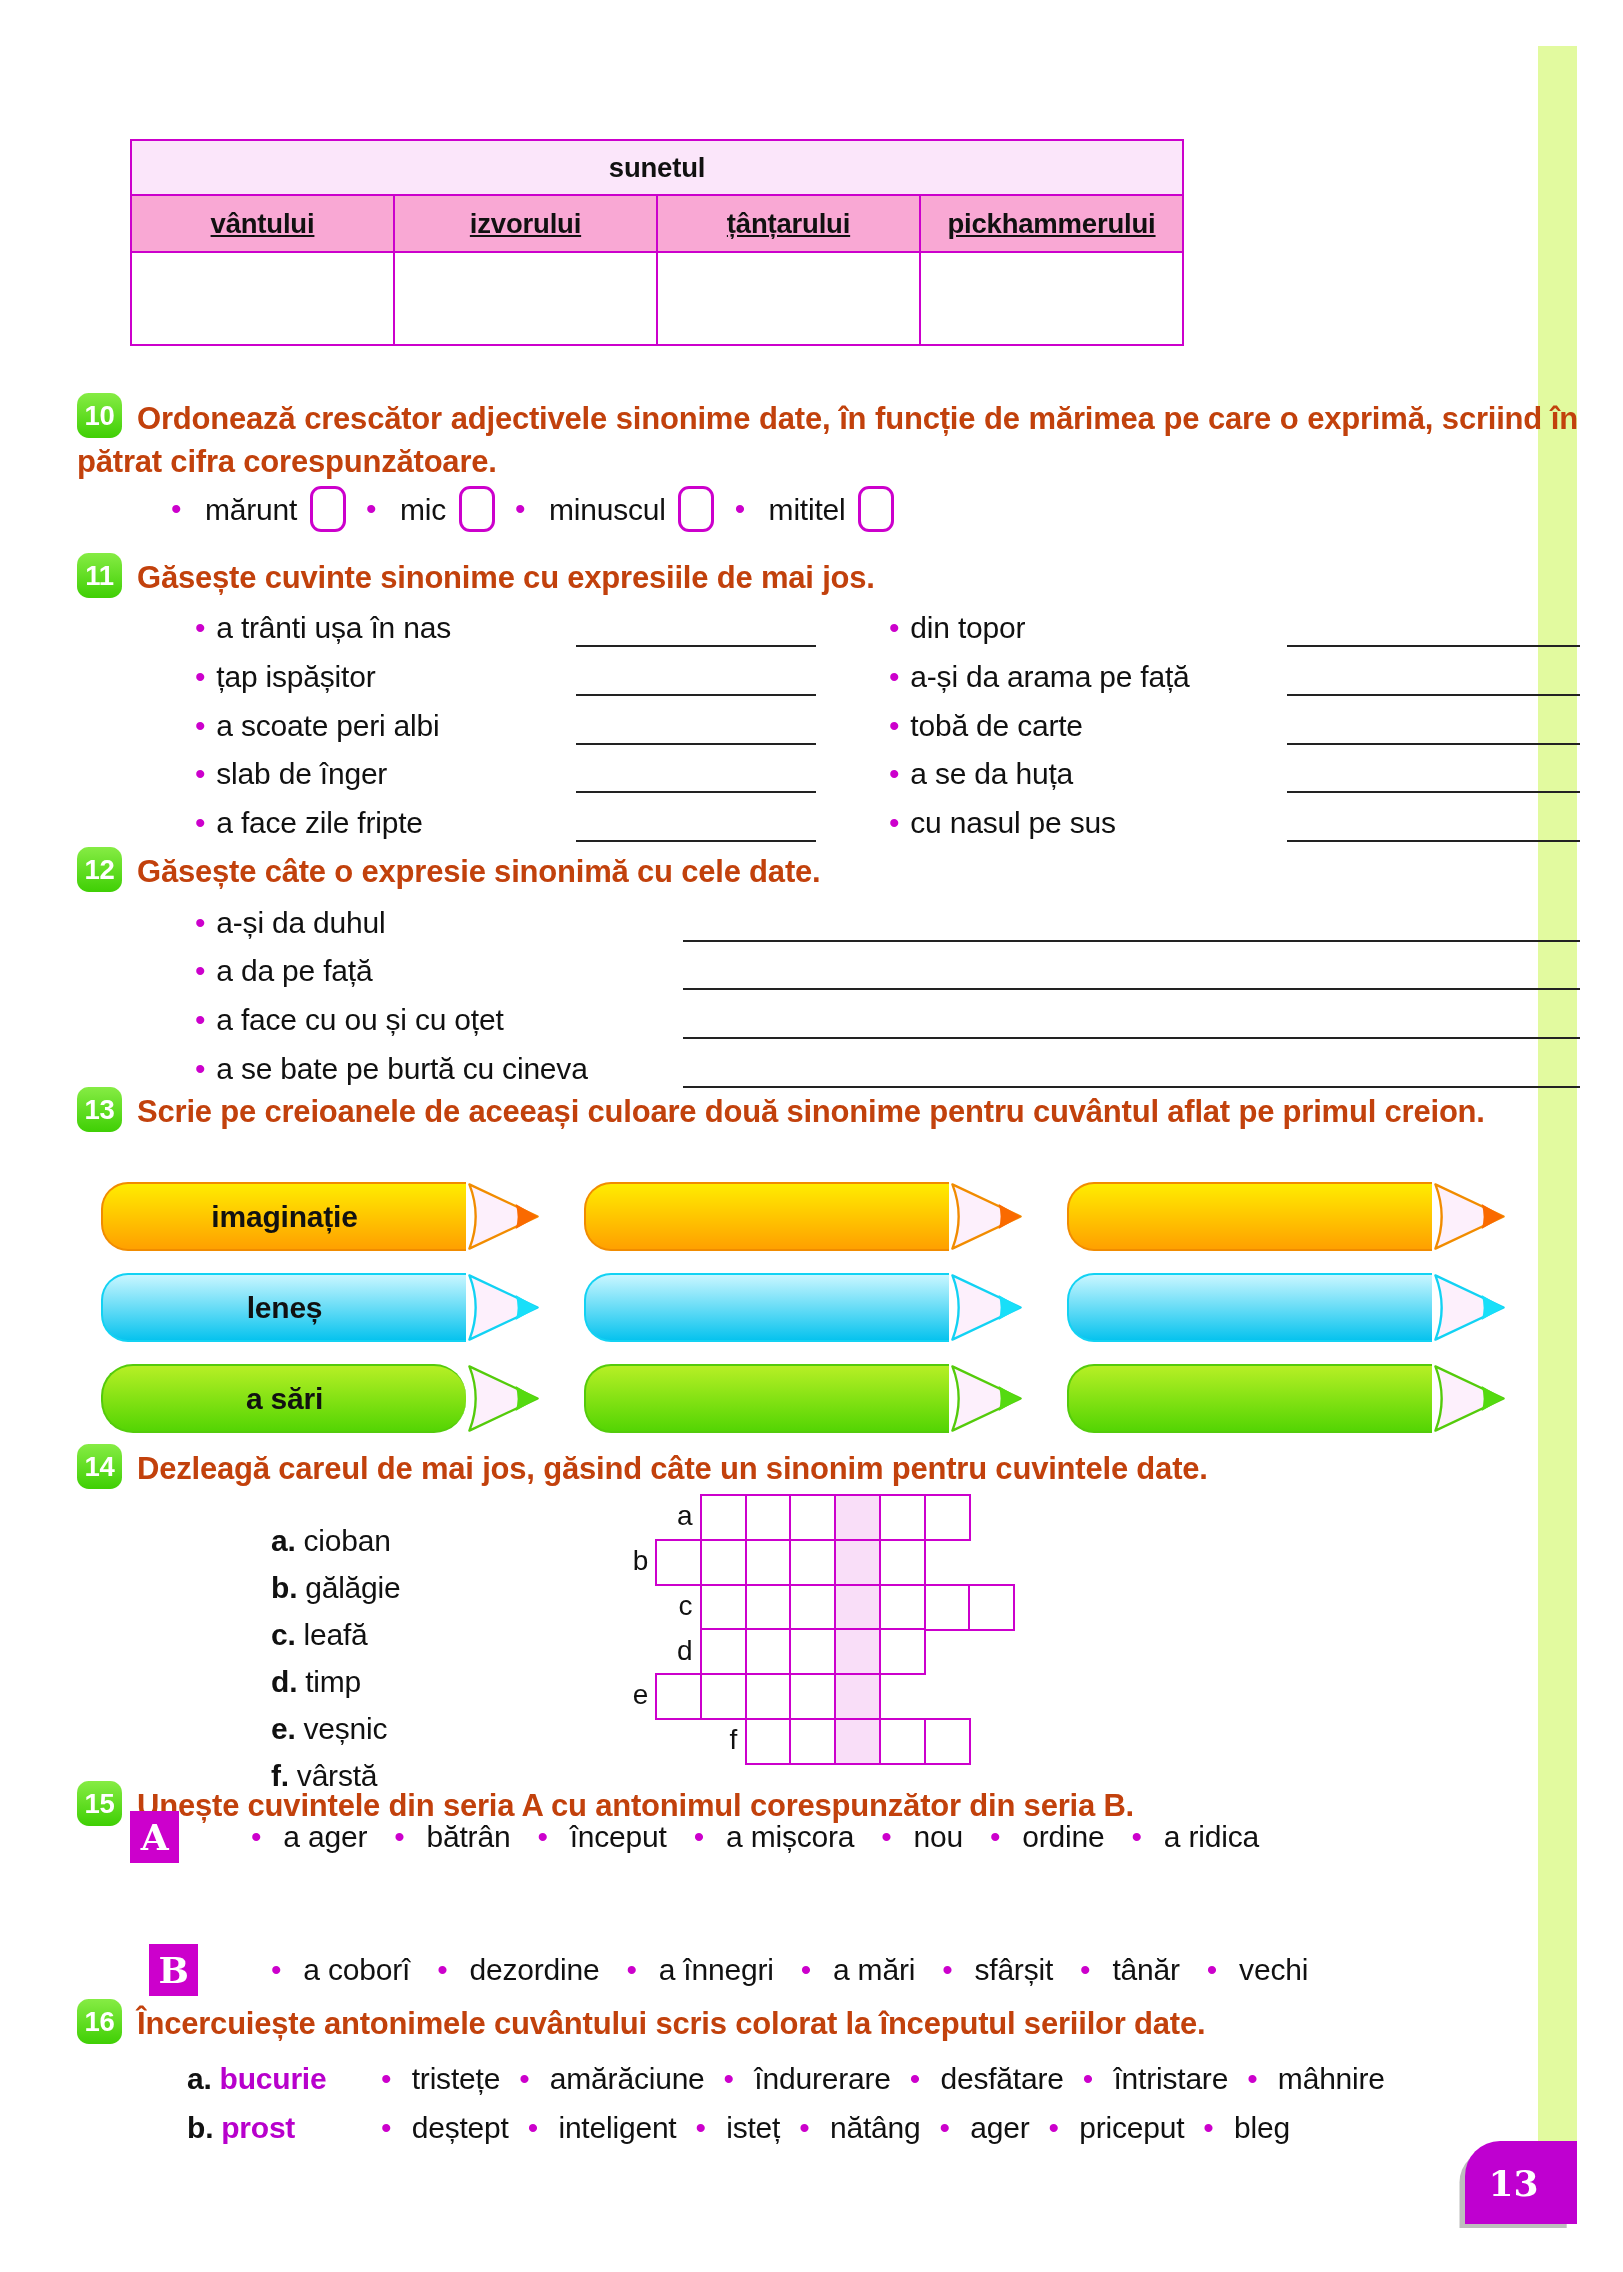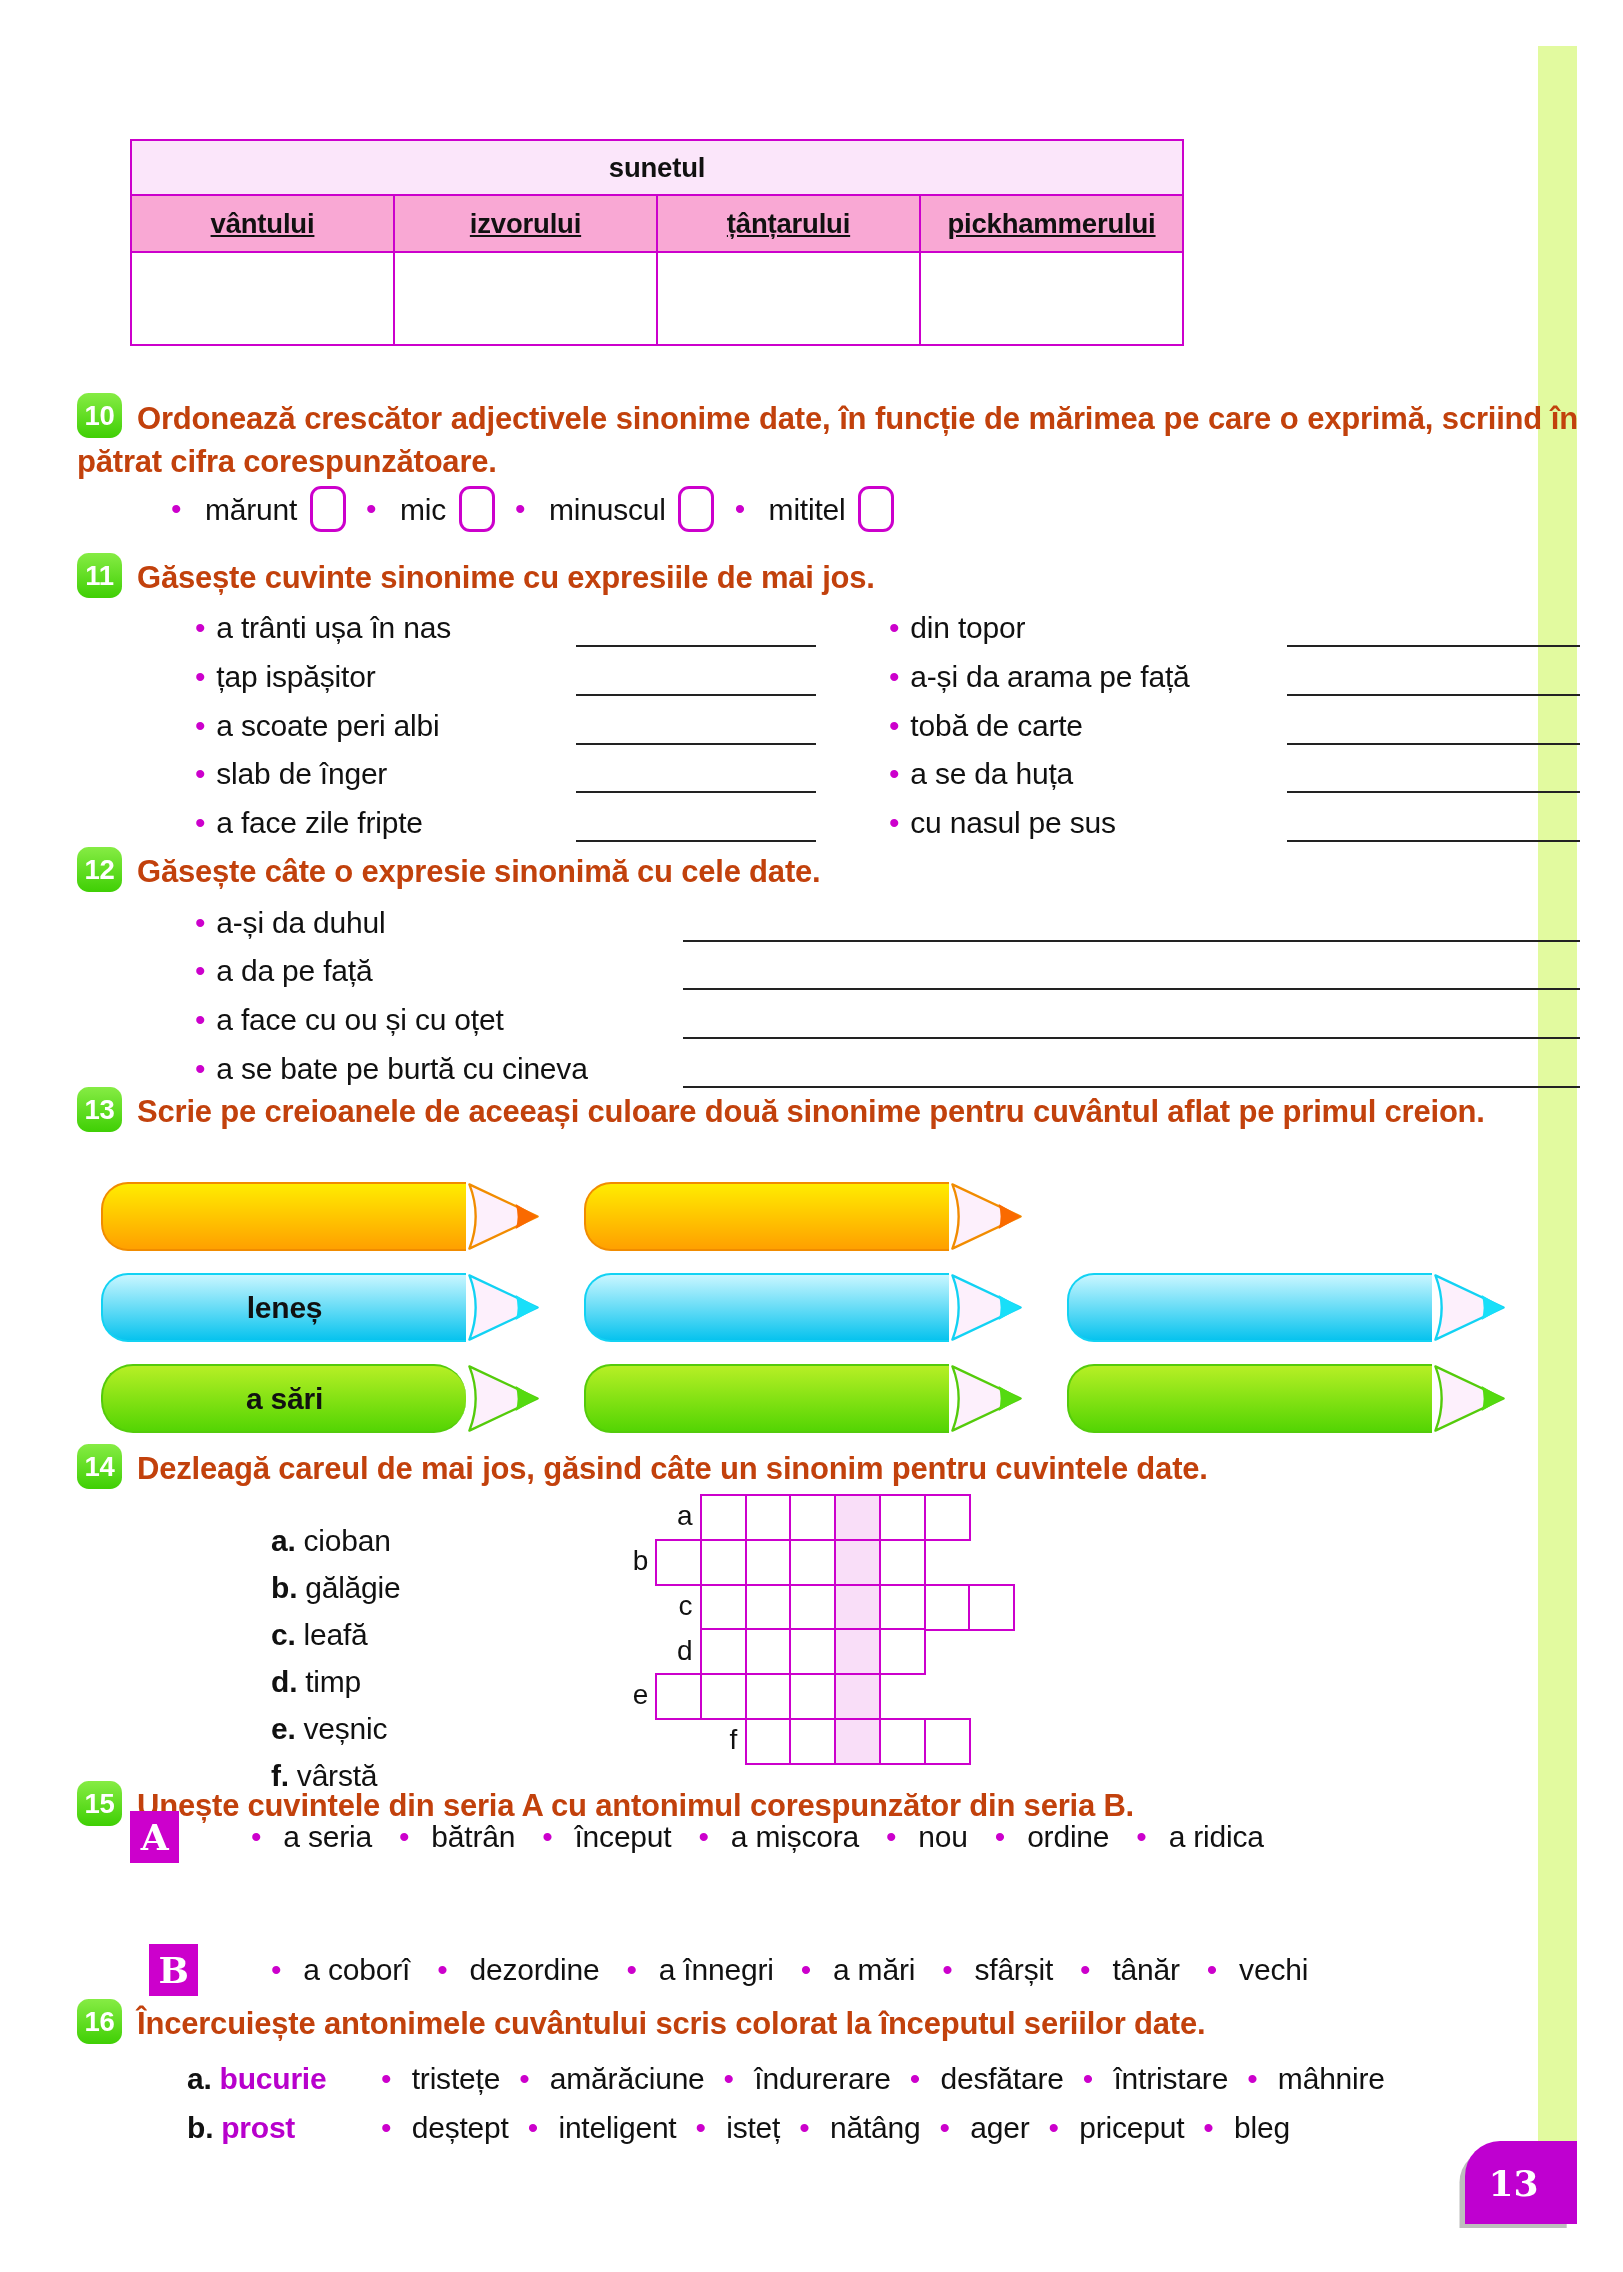--- a/index.html
+++ b/index.html
@@ -196,20 +196,27 @@
       <div class="line-row" style="top: 1047px;">
         <span class="item-text" style="width: 488px;"><span class="dot">•</span>a se bate pe burtă cu cineva</span>
         <div class="blank" style="flex: 1 1 0%;"></div>
       </div>
     </div>
 
   <div class="badge" style="top:1087px">13</div>
   <div class="ex-title" style="top:1090px">Scrie pe creioanele de aceeași culoare două sinonime pentru cuvântul aflat pe primul creion.</div>
   <div id="pencils">
       <div class="pencil-row" style="top: 1182px;">
+        <div class="pencil">
+          <div class="pencil-body" style="background: linear-gradient(rgb(255, 236, 0), rgb(255, 160, 0)); border-color: rgb(241, 140, 0);">imaginație</div>
+          <div class="pencil-tip"><svg width="75" height="69" viewBox="0 0 95 88">
+              <path d="M4,3 Q20,44 4,85 L91,44 Z" fill="#fdf0fc" stroke="#f18c00" stroke-width="3" stroke-linejoin="round"></path>
+              <path d="M63,28 Q68,44 63,60 L91,44 Z" fill="#fa6a00"></path>
+            </svg></div>
+        </div>
         <div class="pencil">
           <div class="pencil-body" style="background: linear-gradient(rgb(255, 236, 0), rgb(255, 160, 0)); border-color: rgb(241, 140, 0);"></div>
           <div class="pencil-tip"><svg width="75" height="69" viewBox="0 0 95 88">
               <path d="M4,3 Q20,44 4,85 L91,44 Z" fill="#fdf0fc" stroke="#f18c00" stroke-width="3" stroke-linejoin="round"></path>
               <path d="M63,28 Q68,44 63,60 L91,44 Z" fill="#fa6a00"></path>
             </svg></div>
         </div>
         <div class="pencil">
           <div class="pencil-body" style="background: linear-gradient(rgb(255, 236, 0), rgb(255, 160, 0)); border-color: rgb(241, 140, 0);"></div>
           <div class="pencil-tip"><svg width="75" height="69" viewBox="0 0 95 88">
@@ -318,21 +325,21 @@
       <div class="gcell" style="left: 224px; top: 224px;"></div>
       <div class="gcell" style="left: 269px; top: 224px;"></div>
     </div>
 
   <div class="badge" style="top:1781px">15</div>
   <div class="ex-title" style="top:1784px">Unește cuvintele din seria A cu antonimul corespunzător din seria B.</div>
   <div class="series-box" style="left:130px;top:1811px">A</div>
   <div class="series-words" id="seriesA" style="left:251px;top:1818px">
       <span class="sw">
         <span class="dot">•</span>
-        <span>a seria</span>
+        <span>a ager</span>
       </span>
       <span class="sw">
         <span class="dot">•</span>
         <span>bătrân</span>
       </span>
       <span class="sw">
         <span class="dot">•</span>
         <span>început</span>
       </span>
       <span class="sw">

